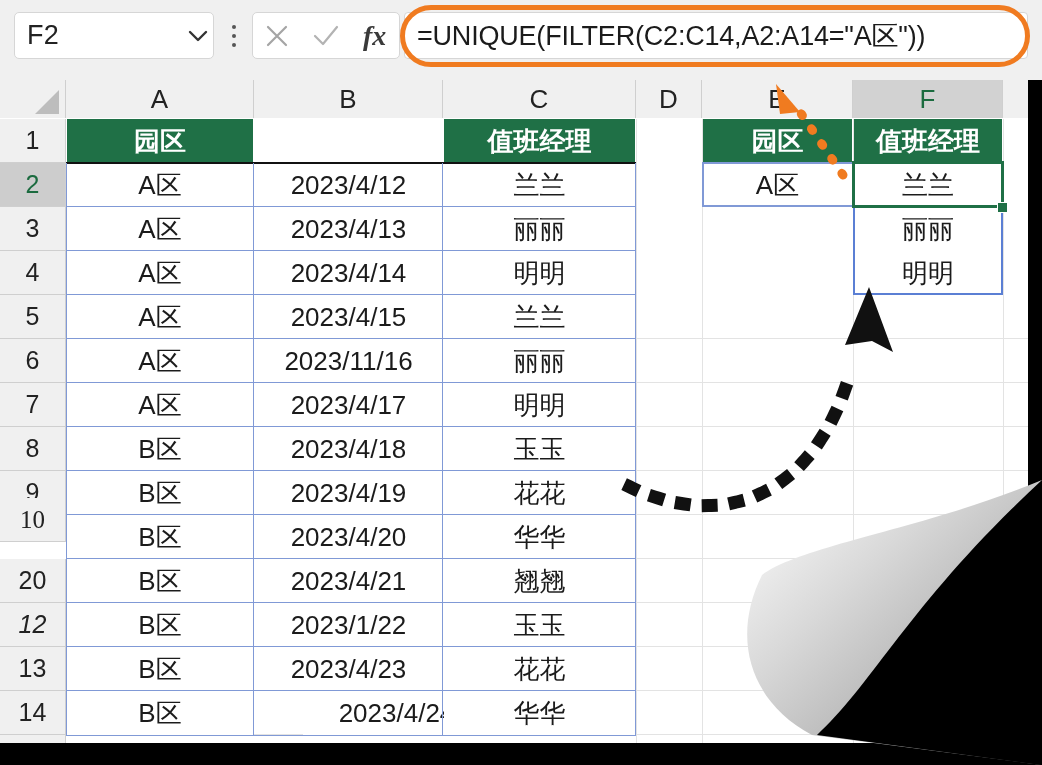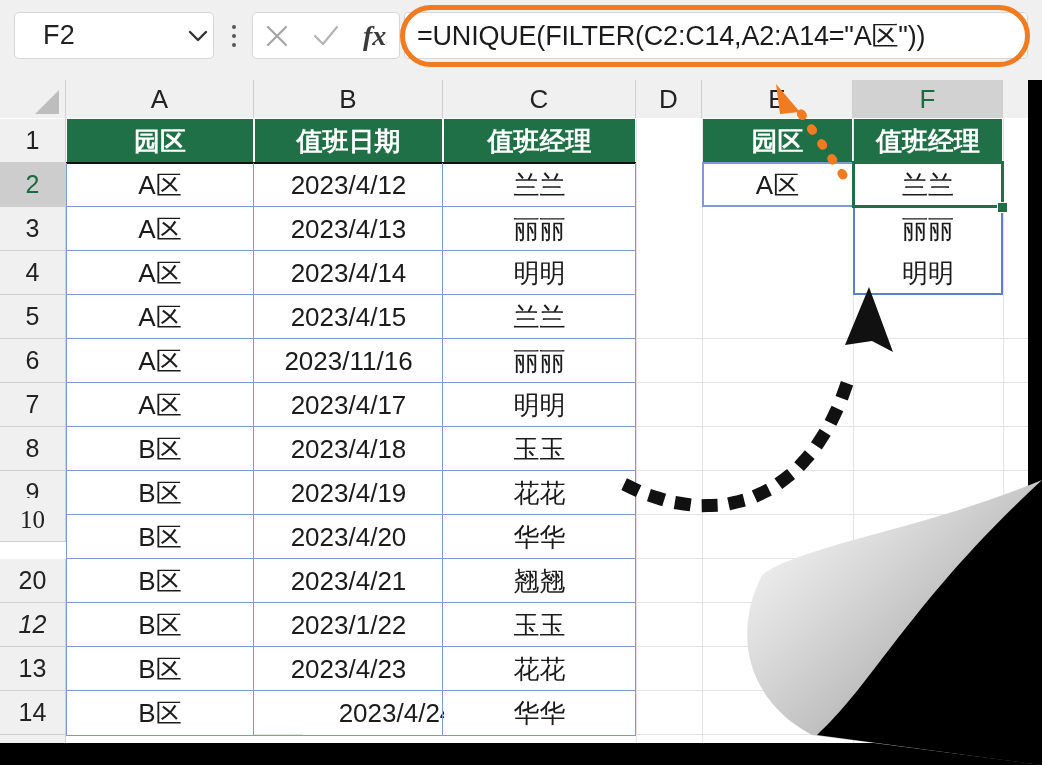--- a/index.html
+++ b/index.html
@@ -24,21 +24,21 @@
   .namebox {
     position: absolute; left: 14px; top: 12px;
     width: 200px; height: 47px;
     background: #fff;
     border: 1px solid #d6d6d6;
     border-radius: 5px;
     display: flex; align-items: center;
   }
   .namebox-text {
     flex: 1;
-    padding-left: 28px;
+    padding-left: 12px;
     font-size: 27px;
     color: #222;
     letter-spacing: .3px;
   }
   .chev {
     width: 30px; height: 100%;
     display: flex; align-items: center; justify-content: center;
   }
   .chev svg { display: block; }
   .kebab {
@@ -278,21 +278,20 @@
     <div class="gridline-h" style="left:636px; top:390px; width:392px;"></div>
     <div class="gridline-h" style="left:636px; top:434px; width:392px;"></div>
     <div class="gridline-h" style="left:636px; top:478px; width:392px;"></div>
     <div class="gridline-h" style="left:636px; top:522px; width:392px;"></div>
     <div class="gridline-h" style="left:636px; top:566px; width:392px;"></div>
     <div class="gridline-h" style="left:636px; top:610px; width:392px;"></div>
     <div class="gridline-h" style="left:636px; top:654px; width:392px;"></div>
     <div class="gridline-h" style="left:66px;  top:654px; width:570px;"></div>
 
     <div class="cell hdr" style="left:67px; top:39px; width:186px;">园区</div>
-    <div class="cell hdr" style="left:255px;top:39px; width:187px;">值班日期</div>
     <div class="cell hdr" style="left:444px;top:39px; width:191px;">值班经理</div>
     <div class="cell hdr" style="left:703px;top:39px; width:149px;">园区</div>
     <div class="cell hdr" style="left:854px;top:39px; width:148px;">值班经理</div>
 
     <div class="cell" style="left:67px; top:83px;  width:186px;">A区</div>
     <div class="cell" style="left:255px;top:83px;  width:187px;">2023/4/12</div>
     <div class="cell" style="left:444px;top:83px;  width:191px;">兰兰</div>
 
     <div class="cell" style="left:67px; top:127px; width:186px;">A区</div>
     <div class="cell" style="left:255px;top:127px; width:187px;">2023/4/13</div>

